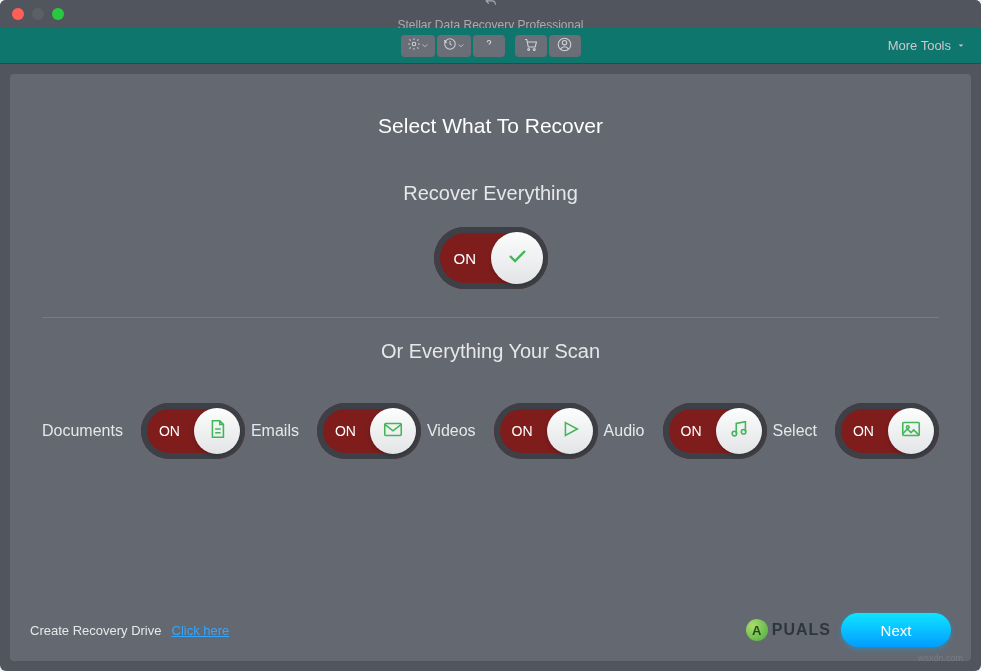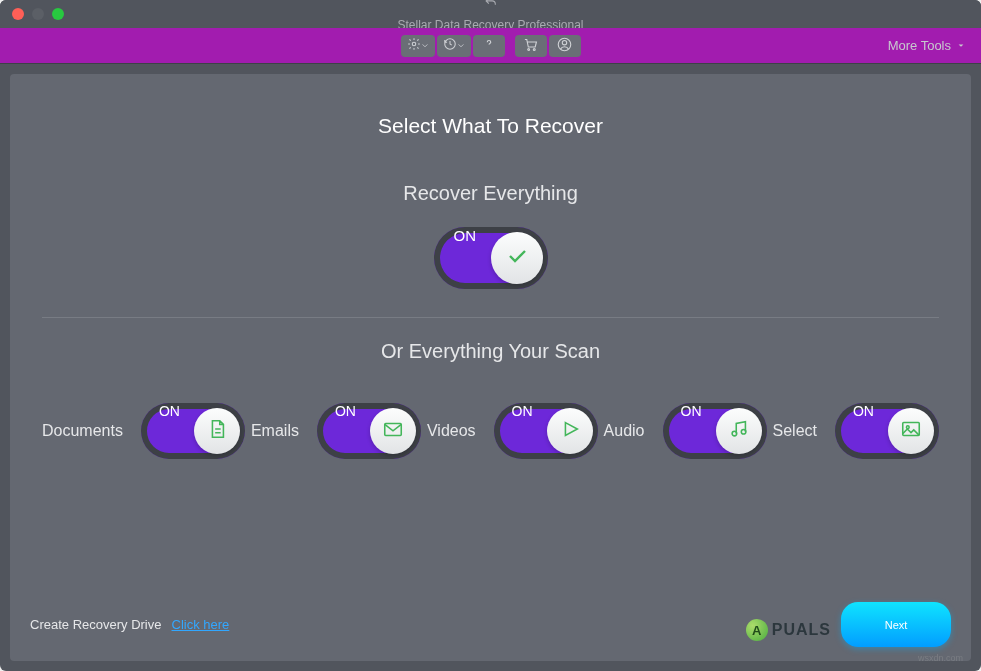--- a/index.html
+++ b/index.html
@@ -46,21 +46,21 @@
       display: flex;
       align-items: center;
       gap: 6px;
       color: #a9abb1;
       font-size: 12px;
       flex-direction: column;
     }
     .title-center svg { flex-shrink: 0; }
     .toolbar {
       height: 36px;
-      background: #a21caf;
+      background: #0f766e;
       display: flex;
       align-items: center;
       justify-content: center;
       position: relative;
       border-bottom: 1px solid #3e4148;
     }
     .toolbar-center {
       display: flex;
       gap: 10px;
     }
@@ -110,25 +110,25 @@
     }
     .subtitle {
       color: #e6e7e9;
       font-size: 20px;
       font-weight: 400;
       margin-bottom: 22px;
     }
     .toggle {
       width: 104px;
       height: 56px;
-      background: #6d28d9;
+      background: #7f1d1d;
       border-radius: 28px;
       position: relative;
       display: flex;
-      align-items: flex-start;
+      align-items: center;
       box-shadow: inset 0 0 0 6px #3d4046;
       cursor: pointer;
     }
     .toggle.main { width: 114px; height: 62px; border-radius: 32px; }
     .toggle-label {
       color: #fff;
       font-size: 14px;
       font-weight: 500;
       margin-left: 18px;
     }
@@ -186,26 +186,26 @@
       color: #e6e7e9;
       font-size: 13px;
     }
     .footer-left a {
       color: #32a7ff;
       text-decoration: underline;
       cursor: pointer;
     }
     .next-btn {
       width: 110px;
-      height: 45px;
+      height: 34px;
       background: linear-gradient(180deg, #0fe4ff, #029dff);
       border: none;
       border-radius: 17px;
       color: #fff;
-      font-size: 11px;
+      font-size: 15px;
       font-weight: 500;
       cursor: pointer;
       box-shadow: 0 2px 6px rgba(0,180,255,0.4);
       text-align: center;
     }
     .watermark {
       position: absolute;
       right: 120px;
       bottom: 6px;
       display: flex;

